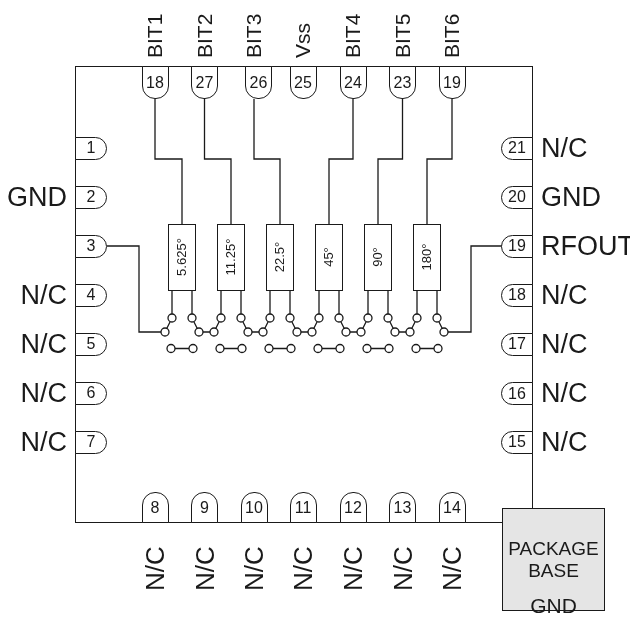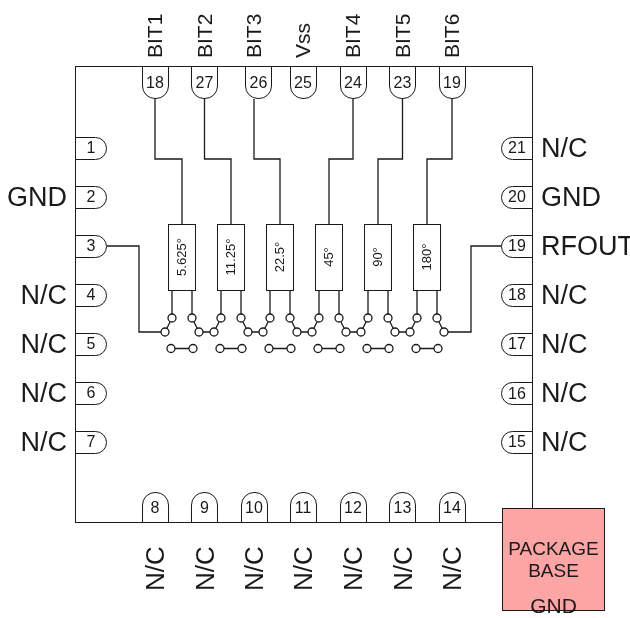--- a/index.html
+++ b/index.html
@@ -41,21 +41,21 @@
     border:1.3px solid #1a1a1a; background:#fff; z-index:3;
   }
   .block-lbl {
     position:absolute; left:6px; top:63px; width:62px;
     font-size:13px; line-height:13px; text-align:center;
     transform-origin:0 0; transform:rotate(-90deg); white-space:nowrap;
   }
   
   .pbase {
     position:absolute; left:502px; top:508px; width:103px; height:103px;
-    box-sizing:border-box; border:1.4px solid #1a1a1a; background:#fca5a5; z-index:4;
+    box-sizing:border-box; border:1.4px solid #1a1a1a; background:#e5e5e5; z-index:4;
     display:flex; flex-direction:column; align-items:center; justify-content:center;
     font-size:19px; line-height:22px; text-align:right;
   }
   .pbase-gnd {
     position:absolute; left:502px; top:595px; width:103px; text-align:center;
     font-size:21px; line-height:22px; z-index:4;
   }
 </style>
 </head>
 <body>

